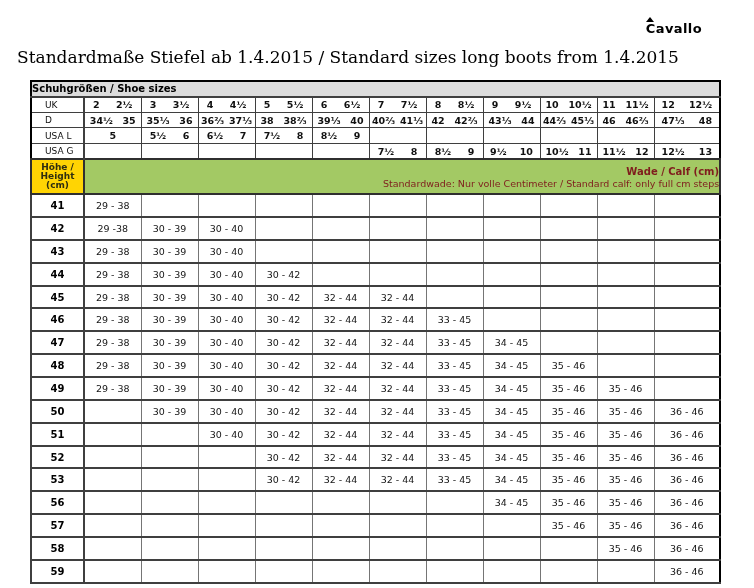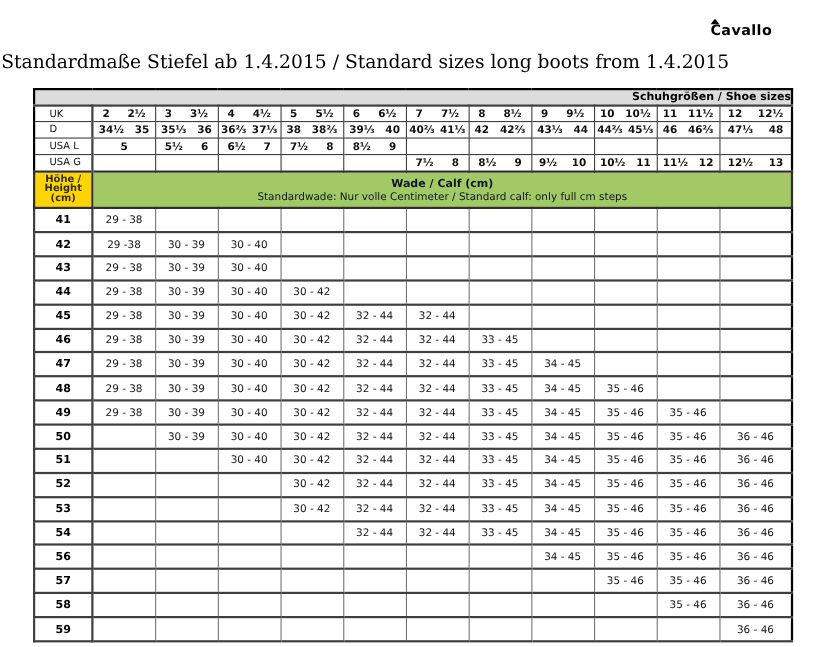--- a/index.html
+++ b/index.html
@@ -15,54 +15,54 @@
   .logo{
     position:absolute; top:21px; right:52px;
     font-weight:bold; font-size:13px; letter-spacing:.4px; color:#000;margin-left:46px;
   }
   .logo .hat{
     position:absolute; left:0px; top:-4px; width:0; height:0;
     border-left:4px solid transparent; border-right:4px solid transparent;
     border-bottom:5px solid #000;
   }
   .page-title{
-    position:absolute; top:47px; left:0; width:664px; text-align:center;
+    position:absolute; top:47px; left:16px; width:664px; text-align:center;
     font-family:"DejaVu Serif","Liberation Serif",serif;
     font-size:17px; color:#000;
   }
   table.size-table{
     position:absolute; left:30px; top:80px; width:687px; height:504px;
     border-collapse:collapse; table-layout:fixed;
     border:2px solid #000;
   }
   td{overflow:hidden; white-space:nowrap;}
   tr.hdr-top td{
     height:13px; background:var(--header-gray);
-    font-size:10px; font-weight:bold; text-align:right;
+    font-size:10px; font-weight:bold; text-align:left;
     border:1px solid var(--border-dark); border-bottom-width:2px; color:#000;
   }
   tr.size-row td{
     height:13px; font-size:9.5px; border:1px solid var(--border-dark);
     vertical-align:middle; color:#101010;
   }
   tr.size-row td.lab{
     font-size:9px; font-weight:normal; padding-left:13px; text-align:left;
     border-right-width:2px;
   }
   tr.size-row td .pairwrap{
     display:flex; justify-content:space-around; align-items:center;
     width:100%; height:100%; font-weight:bold;
   }
   tr.calf-hdr td{border:2px solid #2F2F2F; vertical-align:middle;}
   td.height-head{
     background:var(--height-yellow); text-align:center;
     font-size:9px; font-weight:bold; line-height:9px; color:#2E2E10;
   }
   td.calf-head{
-    background:var(--calf-green); text-align:center; color:#0f172a;
+    background:var(--calf-green); text-align:right; color:#7f1d1d;
   }
   td.calf-head .t1{font-size:10px; font-weight:bold; line-height:13px;}
   td.calf-head .t2{font-size:9.5px; line-height:11px;}
   tr.body-row td{
     height:19px; font-size:9.5px; text-align:center; vertical-align:middle;
     border-left:1px solid var(--border-light); border-right:1px solid var(--border-light);
     border-top:2px solid var(--border-dark); border-bottom:2px solid var(--border-dark);
     color:#141414;
   }
   tr.body-row td.hl{
@@ -535,34 +535,20 @@
         <td class="val">30 - 42</td>
         <td class="val">32 - 44</td>
         <td class="val">32 - 44</td>
         <td class="val">33 - 45</td>
         <td class="val">34 - 45</td>
         <td class="val">35 - 46</td>
         <td class="val">35 - 46</td>
         <td class="val">36 - 46</td>
       </tr>
       <tr class="body-row">
-        <td class="hl">54</td>
-        <td class="val"></td>
-        <td class="val"></td>
-        <td class="val"></td>
-        <td class="val"></td>
-        <td class="val">32 - 44</td>
-        <td class="val">32 - 44</td>
-        <td class="val">33 - 45</td>
-        <td class="val">34 - 45</td>
-        <td class="val">35 - 46</td>
-        <td class="val">35 - 46</td>
-        <td class="val">36 - 46</td>
-      </tr>
-      <tr class="body-row">
         <td class="hl">56</td>
         <td class="val"></td>
         <td class="val"></td>
         <td class="val"></td>
         <td class="val"></td>
         <td class="val"></td>
         <td class="val"></td>
         <td class="val"></td>
         <td class="val">34 - 45</td>
         <td class="val">35 - 46</td>

